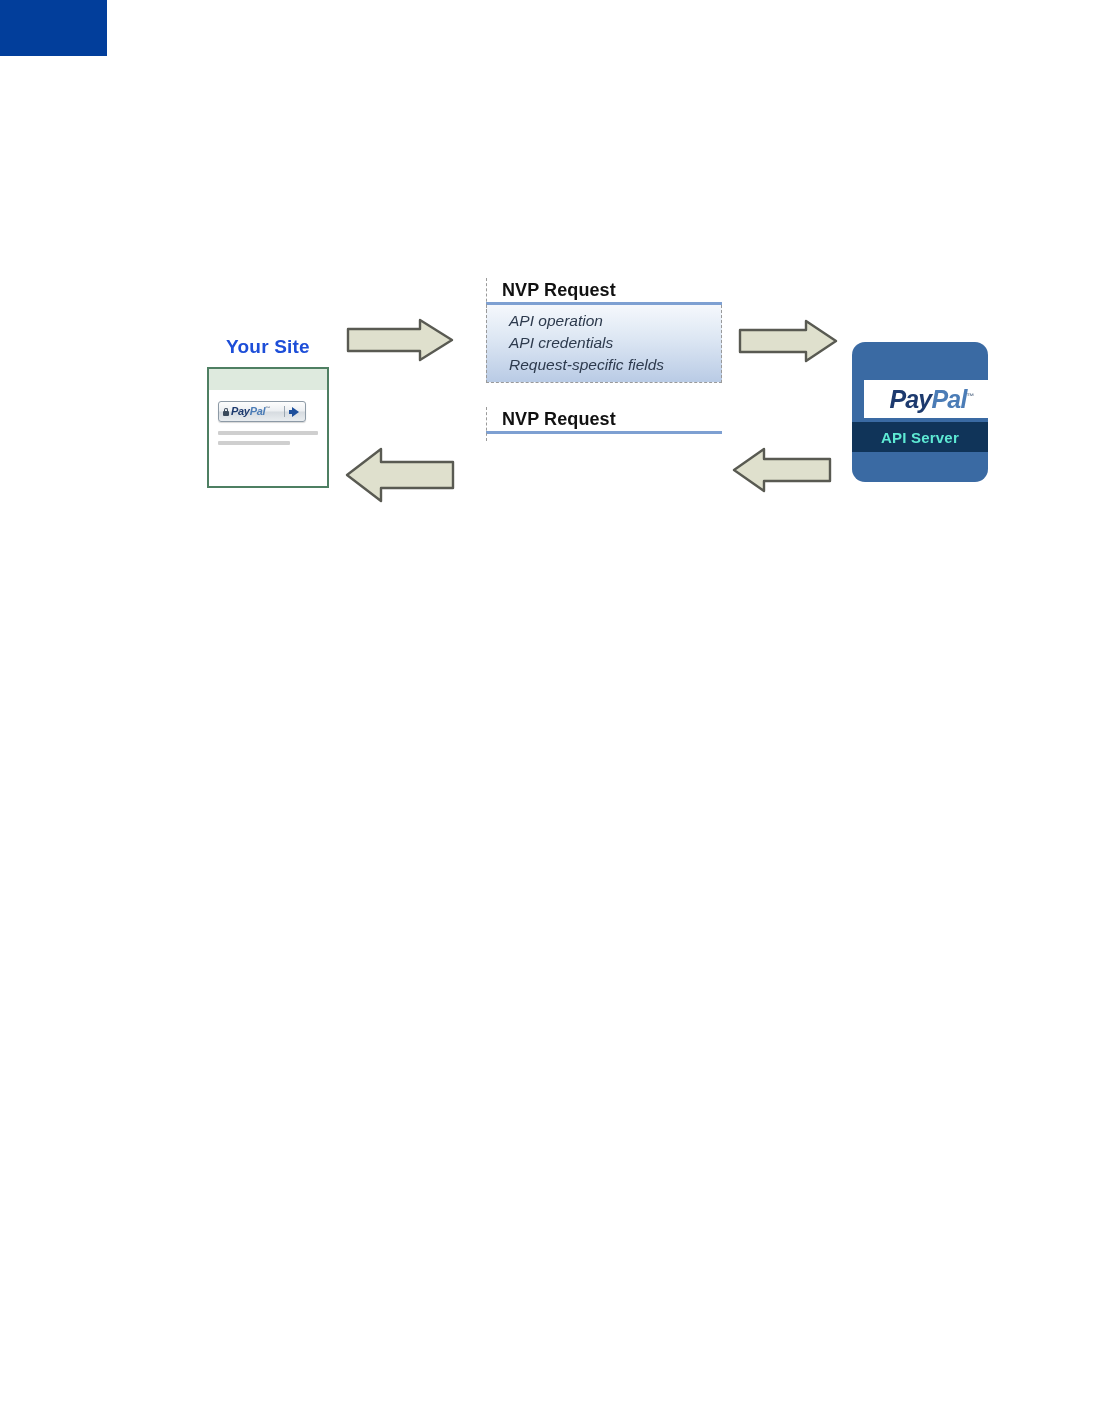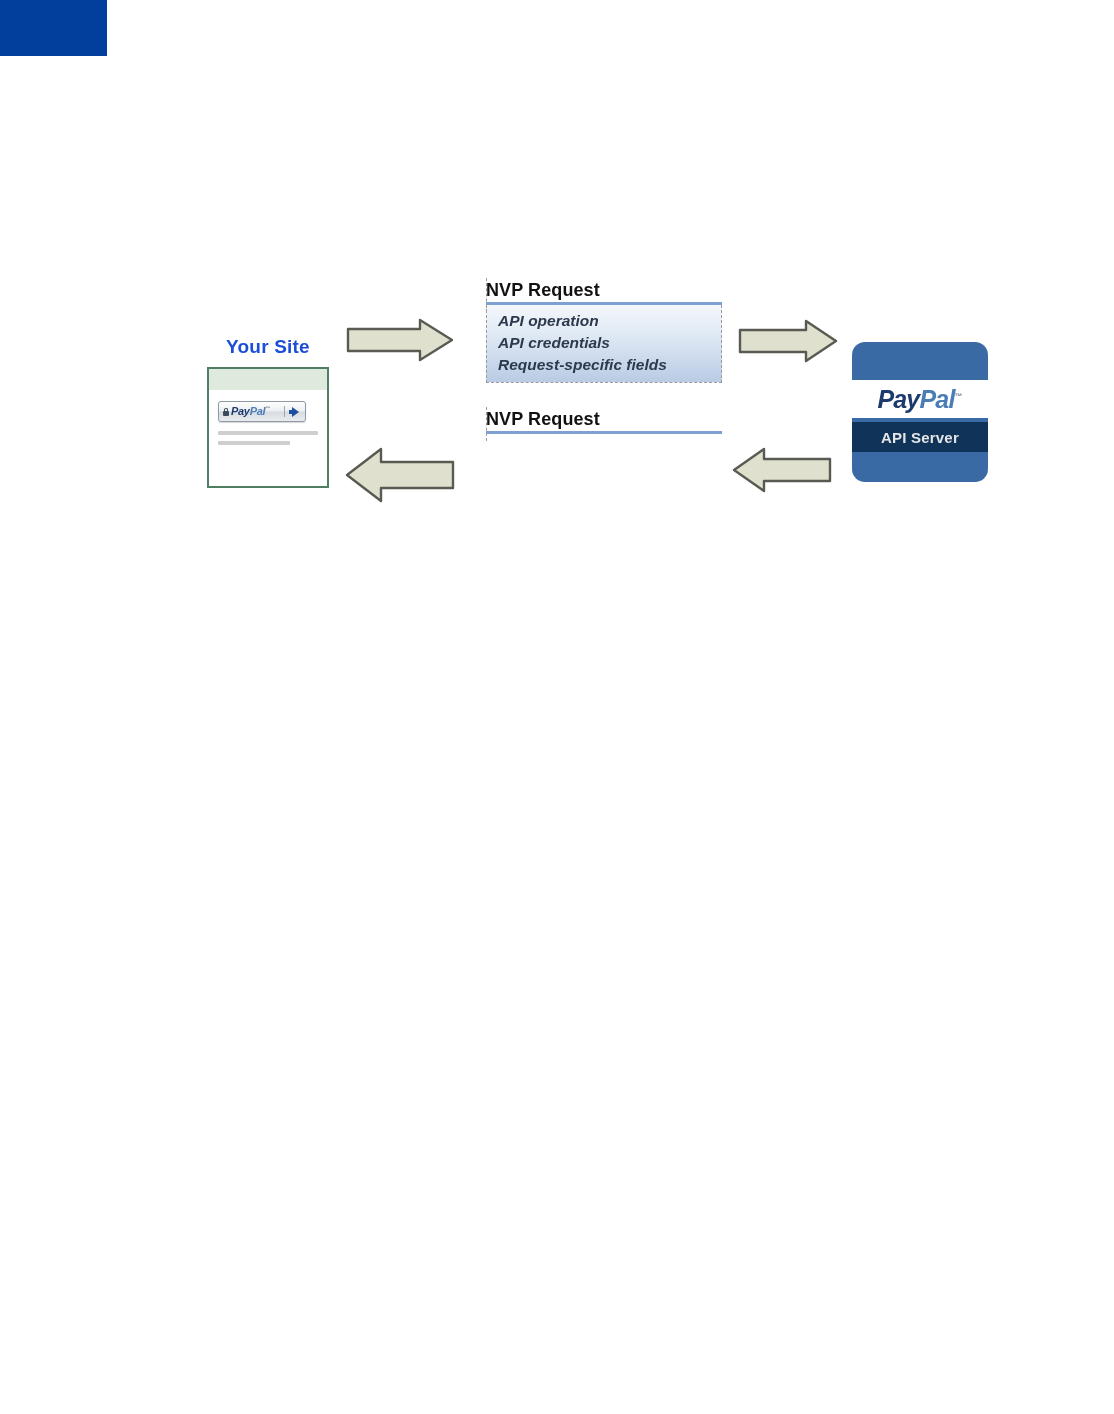--- a/index.html
+++ b/index.html
@@ -166,34 +166,34 @@
   .nvp {
     position: absolute;
     width: 236px;
   }
   .nvp-title {
     font-size: 18px;
     font-weight: bold;
     color: #111111;
     line-height: 24px;
     letter-spacing: .1px;
+    margin-left: 16px;
   }
   .nvp-rule {
     height: 3px;
     background: #7ea0d2;
     width: 100%;
   }
   .nvp-body {
     border-left: 1px dashed #9a9a9a;
     border-right: 1px dashed #9a9a9a;
     border-bottom: 1px dashed #9a9a9a;
     background: linear-gradient(to bottom, #f5f8fc 0%, #dce6f3 45%, #b9cbe5 100%);
-    padding: 5px 6px 6px 11px;
+    padding: 5px 6px 6px 22px;
     box-sizing: border-box;
-    font-weight: bold;
   }
   .nvp-item {
     font-size: 15.5px;
     font-style: italic;
     color: #2d3a4d;
     line-height: 22px;
     white-space: nowrap;
   }
   
   .nvp-tick {
@@ -210,21 +210,21 @@
     left: 672px;
     top: 76px;
     width: 136px;
     height: 140px;
     border-radius: 13px;
     background: #3a6aa3;
     overflow: hidden;
   }
   .api-logo-band {
     position: absolute;
-    left: 0;
+    left: 12px;
     top: 38px;
     width: 100%;
     height: 38px;
     background: #ffffff;
     display: flex;
     align-items: center;
     justify-content: center;
   }
   .api-logo {
     font-size: 25px;
@@ -248,21 +248,21 @@
     left: 0;
     top: 80px;
     width: 100%;
     height: 30px;
     background: #103459;
     display: flex;
     align-items: center;
     justify-content: center;
   }
   .api-server-label {
-    color: #e5e5e5;
+    color: #5eead4;
     font-size: 15px;
     font-weight: bold;
     letter-spacing: .2px;
   }
 </style>
 </head>
 <body>
 
 <div class="corner-block"></div>
 

